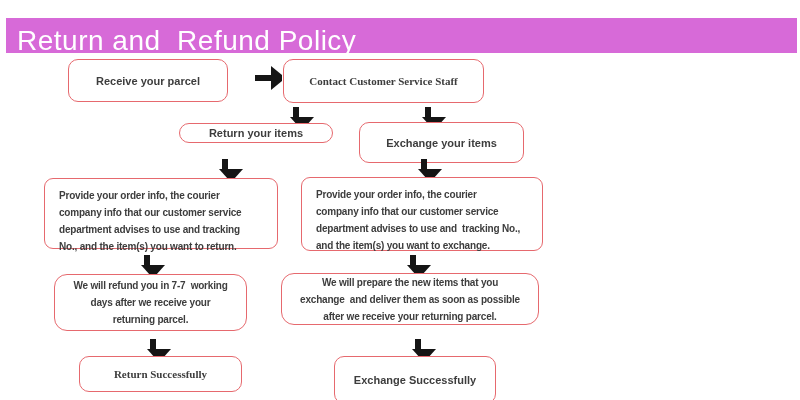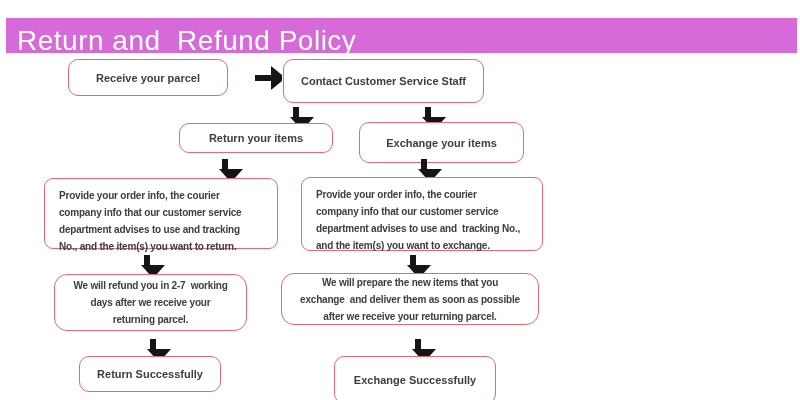--- a/index.html
+++ b/index.html
@@ -73,38 +73,38 @@
   .arrow-right { position: absolute; height: 18px; display: flex; align-items: center; }
   .arrow-right .stem { width: 16px; height: 6px; background: var(--arrow, #151515); }
   .arrow-right .head {
     width: 0; height: 0;
     border-top: 9px solid transparent;
     border-bottom: 9px solid transparent;
     border-left: 11px solid var(--arrow, #151515);
   }
 
   
-  #n-receive          { left: 62px;  top: 53px;  width: 160px; height: 37px; }
+  #n-receive          { left: 62px;  top: 53px;  width: 160px; height: 43px; }
   #a-receive-contact  { left: 246px; top: 63px; }
-  #n-contact          { left: 277px; top: 53px;  width: 201px; height: 44px; }
+  #n-contact          { left: 277px; top: 53px;  width: 201px; height: 44px; font-family: Liberation Serif, serif; }
   #a-contact-return   { left: 281px; top: 98px; }
   #a-contact-exchange { left: 413px; top: 98px; }
-  #n-return-items     { left: 173px; top: 117px; width: 154px; height: 30px; }
+  #n-return-items     { left: 173px; top: 117px; width: 154px; height: 20px; }
   #n-exchange-items   { left: 353px; top: 116px; width: 165px; height: 41px; }
   #a-return-info      { left: 210px; top: 150px; }
   #a-exchange-info    { left: 409px; top: 150px; }
   #n-return-info      { left: 38px;  top: 172px; width: 234px; height: 71px; }
   #n-exchange-info    { left: 295px; top: 171px; width: 242px; height: 74px; }
   #a-return-refund    { left: 132px; top: 246px; }
   #a-exchange-prepare { left: 398px; top: 246px; }
   #n-refund           { left: 48px;  top: 268px; width: 193px; height: 57px; }
   #n-prepare          { left: 275px; top: 267px; width: 258px; height: 52px; }
   #a-refund-success   { left: 138px; top: 330px; }
   #a-prepare-success  { left: 403px; top: 330px; }
-  #n-return-success   { left: 73px;  top: 350px; width: 142px; height: 36px; }
+  #n-return-success   { left: 73px;  top: 350px; width: 163px; height: 36px; font-family: Liberation Serif, serif; }
   #n-exchange-success { left: 328px; top: 350px; width: 162px; height: 48px; }
 </style>
 </head>
 <body>
 
 <div class="stage">
 
   <div class="banner">
     <h1>Return and  Refund Policy</h1>
   </div>
@@ -150,21 +150,21 @@
 
   <div class="arrow-down" id="a-return-refund">
     <div class="stem"></div>
     <div class="head"></div>
   </div>
   <div class="arrow-down" id="a-exchange-prepare">
     <div class="stem"></div>
     <div class="head"></div>
   </div>
 
-  <div class="node center3" id="n-refund">We will refund you in 2-7  working
+  <div class="node center3" id="n-refund">We will refund you in 7-7  working
 days after we receive your
 returning parcel.</div>
   <div class="node center3" id="n-prepare">We will prepare the new items that you
 exchange  and deliver them as soon as possible
 after we receive your returning parcel.</div>
 
   <div class="arrow-down" id="a-refund-success">
     <div class="stem"></div>
     <div class="head"></div>
   </div>

